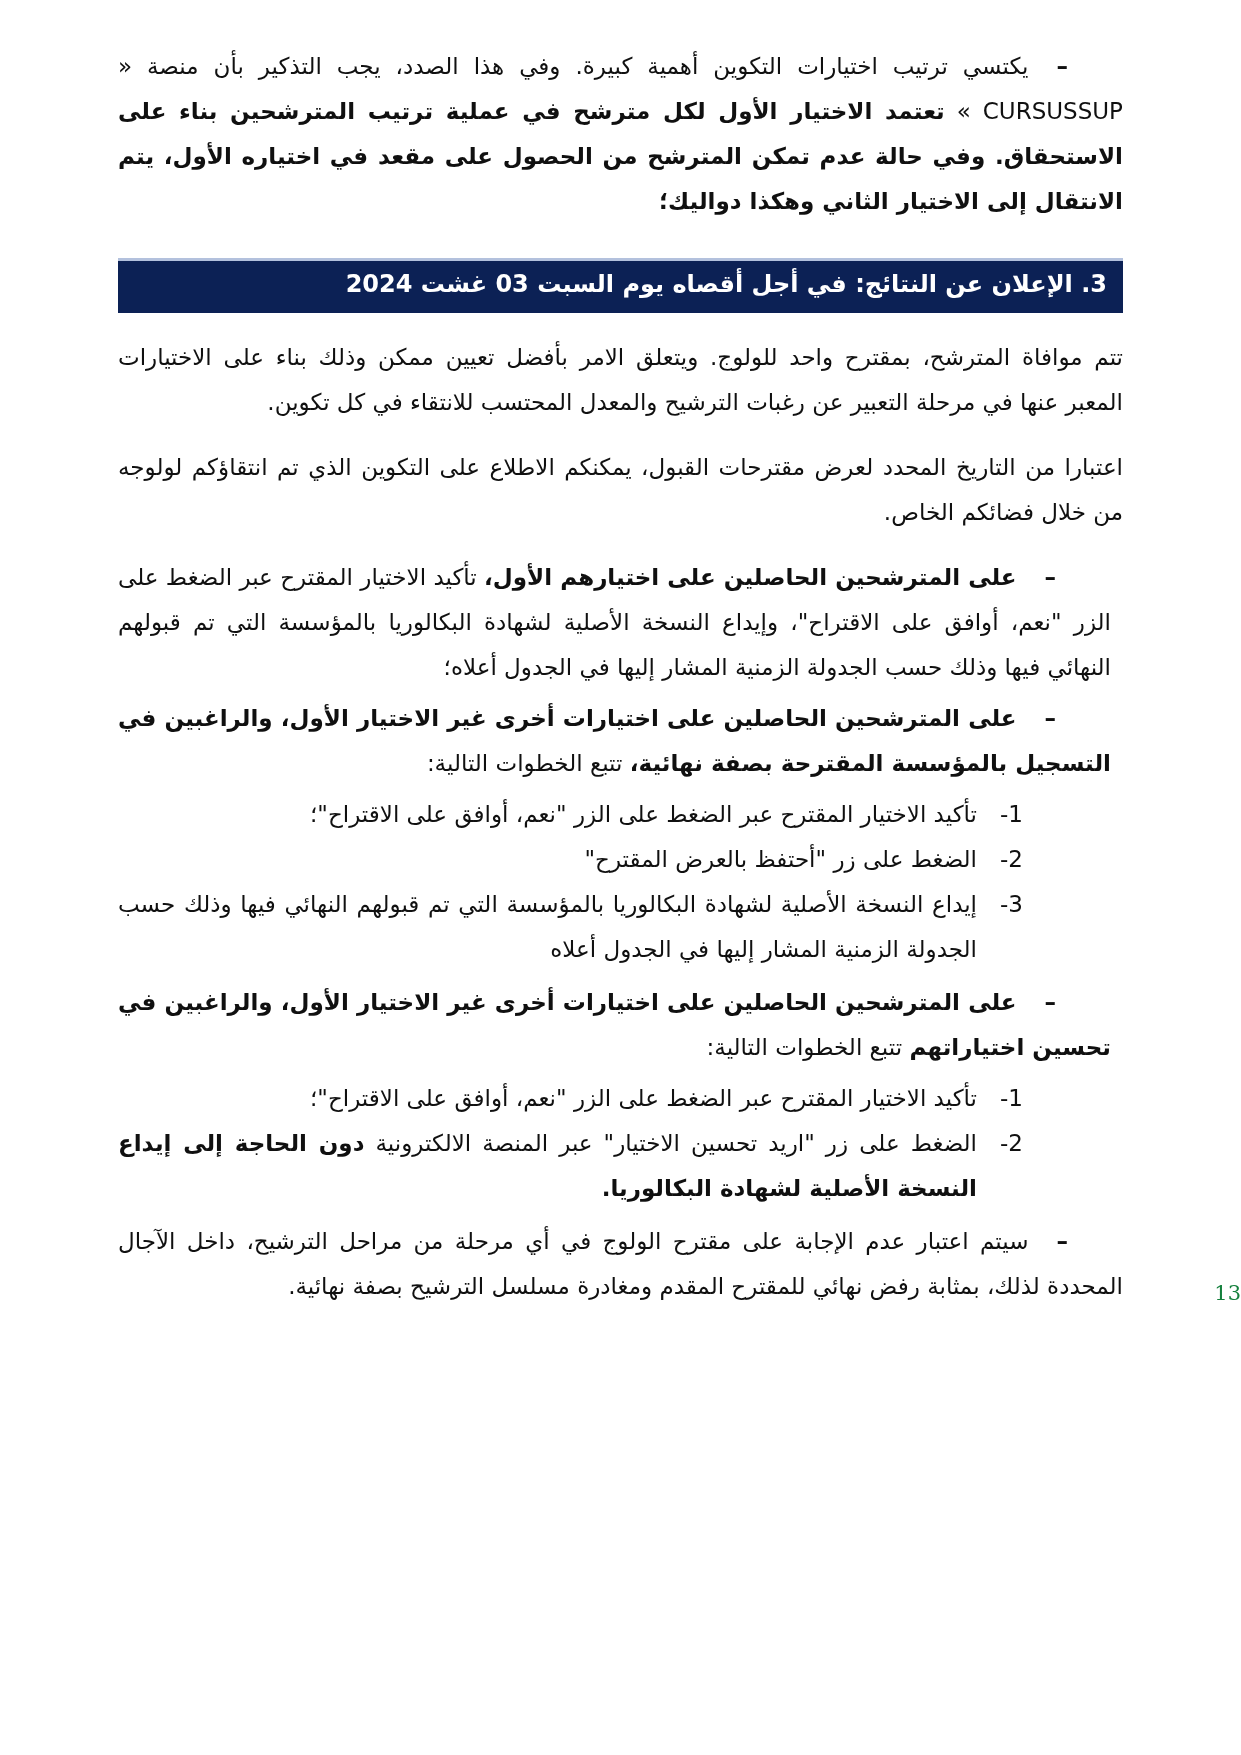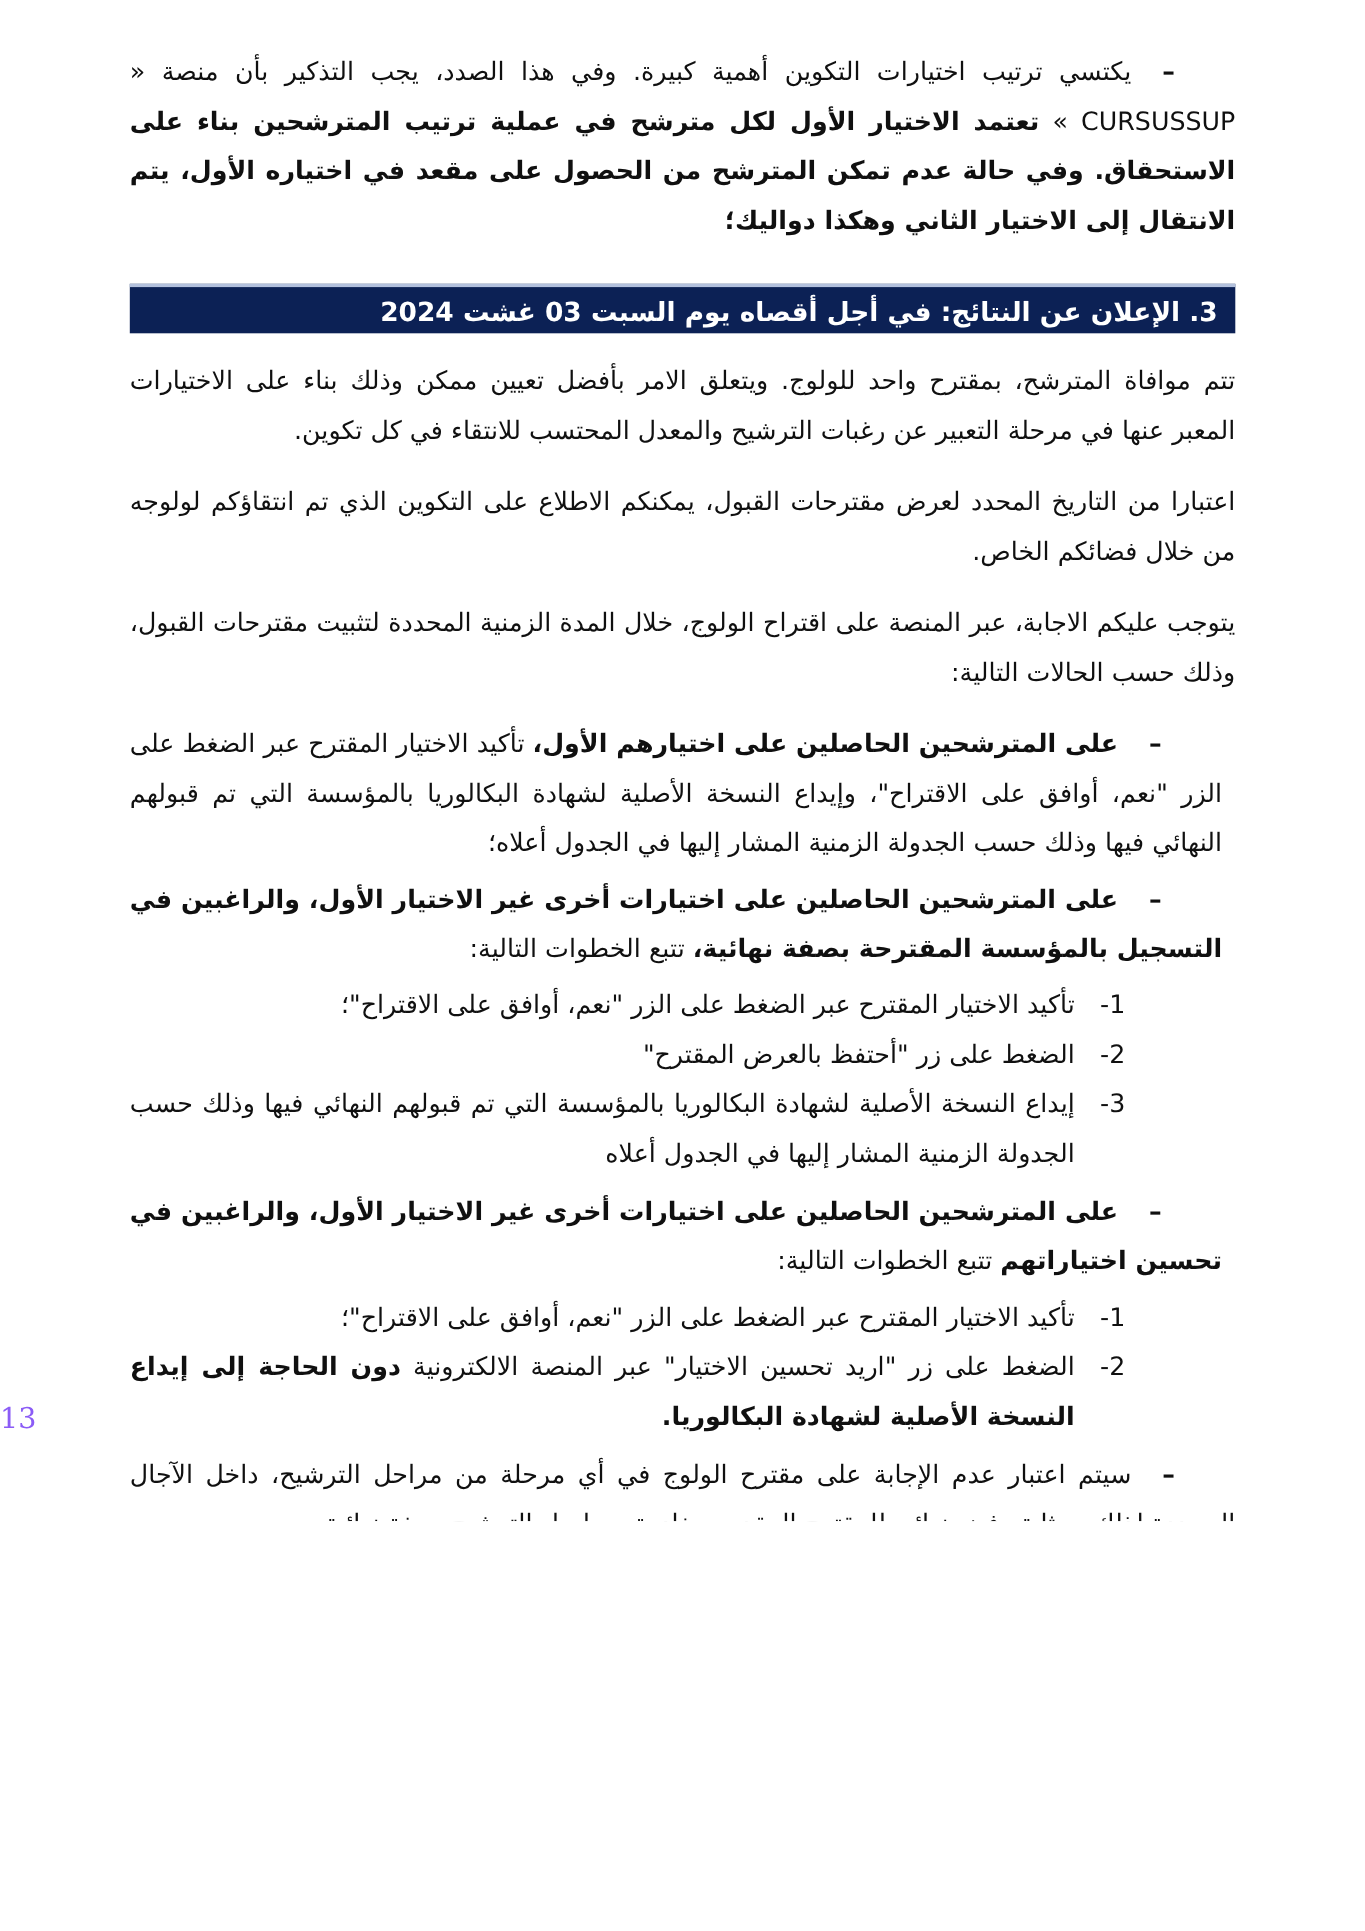--- a/index.html
+++ b/index.html
@@ -26,21 +26,21 @@
   }
   .bullet { text-indent: 55px; margin: 0; }
   .intro-bullet { margin-bottom: 34px; }
   .section-bar {
     background: #0c2155;
     border-top: 3px solid #b3c1dd;
     color: #ffffff;
     font-weight: bold;
     font-size: 24px;
     line-height: 34px;
-    padding: 6px 16px 2px 16px;
+    padding: 6px 16px 12px 16px;
     text-align: right;
     text-indent: 0;
     margin: 0 0 22px 0;
   }
   .para { margin: 0 0 20px 0; }
   .case { text-indent: 55px; margin: 0 12px 6px 0; }
   .steps { margin: 0 100px 8px 0; }
   .step { display: flex; }
   .step-num { flex: none; min-width: 46px; }
   .step-txt { flex: 1; text-align: justify; }
@@ -52,42 +52,41 @@
     text-align: right;
     text-indent: 0;
     margin: 26px 8px 26px 0;
   }
   .note { text-indent: 55px; margin: 0 0 4px 0; }
   .footer-num {
     position: absolute;
     bottom: 78px;
     left: 0;
     width: 100%;
-    text-align: left;
+    text-align: right;
     direction: ltr;
     font-family: "DejaVu Serif", serif;
-    font-size: 26px;
-    color: #8b5cf6;
+    font-size: 21px;
+    color: #15803d;
   }
 </style>
 </head>
 <body>
 
 <div class="page">
   <div class="content">
 
     <p class="bullet intro-bullet"><span class="dash">–</span><span><span>يكتسي ترتيب اختيارات التكوين أهمية كبيرة. وفي هذا الصدد، يجب التذكير بأن منصة « CURSUSSUP » </span><span class="b">تعتمد الاختيار الأول لكل مترشح في عملية ترتيب المترشحين بناء على الاستحقاق. وفي حالة عدم تمكن المترشح من الحصول على مقعد في اختياره الأول، يتم الانتقال إلى الاختيار الثاني وهكذا دواليك؛</span></span></p>
 
     <div class="section-bar" style="background: rgb(12, 33, 85); color: rgb(255, 255, 255);">
       <span>3. الإعلان عن النتائج: في أجل أقصاه يوم السبت 03 غشت 2024</span>
     </div>
 
     <p class="para">تتم موافاة المترشح، بمقترح واحد للولوج. ويتعلق الامر بأفضل تعيين ممكن وذلك بناء على الاختيارات المعبر عنها في مرحلة التعبير عن رغبات الترشيح والمعدل المحتسب للانتقاء في كل تكوين.</p>
     <p class="para">اعتبارا من التاريخ المحدد لعرض مقترحات القبول، يمكنكم الاطلاع على التكوين الذي تم انتقاؤكم لولوجه من خلال فضائكم الخاص.</p>
-    <p class="para">يتوجب عليكم الاجابة، عبر المنصة على اقتراح الولوج، خلال المدة الزمنية المحددة لتثبيت مقترحات القبول، وذلك حسب الحالات التالية:</p>
 
     <p class="case"><span class="dash">–</span><span><span class="b">على المترشحين الحاصلين على اختيارهم الأول،</span><span> تأكيد الاختيار المقترح عبر الضغط على الزر "نعم، أوافق على الاقتراح"، وإيداع النسخة الأصلية لشهادة البكالوريا بالمؤسسة التي تم قبولهم النهائي فيها وذلك حسب الجدولة الزمنية المشار إليها في الجدول أعلاه؛</span></span></p>
 
     <p class="case"><span class="dash">–</span><span><span class="b">على المترشحين الحاصلين على اختيارات أخرى غير الاختيار الأول، والراغبين في التسجيل بالمؤسسة المقترحة بصفة نهائية،</span><span> تتبع الخطوات التالية:</span></span></p>
 
     <div class="steps">
       <div class="step">
         <span class="step-num">1-</span>
         <span class="step-txt"><span>تأكيد الاختيار المقترح عبر الضغط على الزر "نعم، أوافق على الاقتراح"؛</span></span>
       </div>

